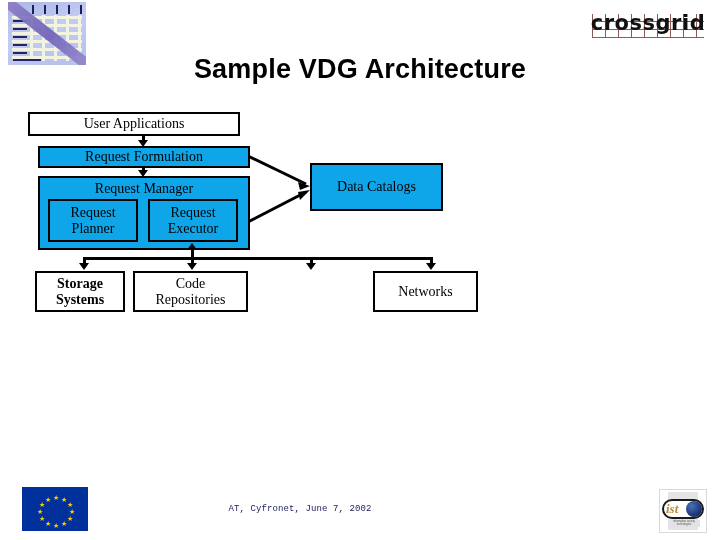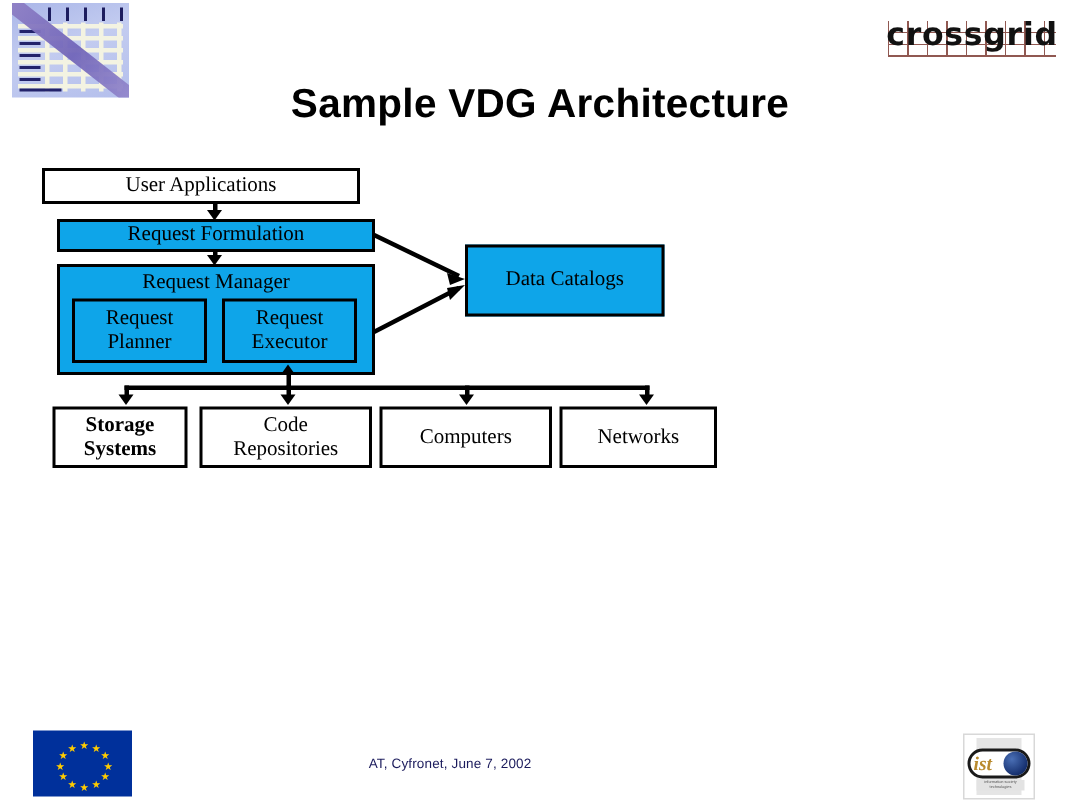--- a/index.html
+++ b/index.html
@@ -166,21 +166,21 @@
   }
   .diagline { position: absolute; }
 
   
   #footer-text {
     position: absolute;
     left: 0;
     top: 504px;
     width: 600px;
     text-align: center;
-    font-family: Liberation Sans, sans-serif;
+    font-family: Liberation Mono, monospace;
     font-size: 9px;
     color: #1b1b5c;
     letter-spacing: .1px;
   }
 
   
   #eu-flag {
     position: absolute;
     left: 22px;
     top: 487px;
@@ -191,21 +191,21 @@
   #eu-flag .star {
     position: absolute;
     color: #ffcc00;
     font-size: 7px;
     line-height: 7px;
   }
 
   
   #ist-logo {
     position: absolute;
-    left: 642px;
+    left: 659px;
     top: 489px;
     width: 46px;
     height: 42px;
     background: #ffffff;
     border: 1px solid #d8d8d8;
   }
   #ist-logo .oval {
     position: absolute;
     left: 2px; top: 9px;
     width: 42px; height: 20px;
@@ -318,23 +318,20 @@
     <div class="nodebox two-line" style="left:35px; top:271px; width:90px; height:41px;font-weight:bold;">
       <span>Storage
 Systems</span>
     </div>
 
     <div class="nodebox two-line" style="left:133px; top:271px; width:115px; height:41px;">
       <span>Code
 Repositories</span>
     </div>
 
-    <div class="nodebox" style="left:253px; top:271px; width:115px; height:41px;">
-      <span>Computers</span>
-    </div>
 
     <div class="nodebox" style="left:373px; top:271px; width:105px; height:41px;">
       <span>Networks</span>
     </div>
 
     <div class="ln vline" style="left:142px; top:136px; height:6px;"></div>
     <div class="arrowdown" style="left:138px; top:140px;"></div>
 
     <div class="ln vline" style="left:142px; top:168px; height:5px;"></div>
     <div class="arrowdown" style="left:138px; top:170px;"></div>

